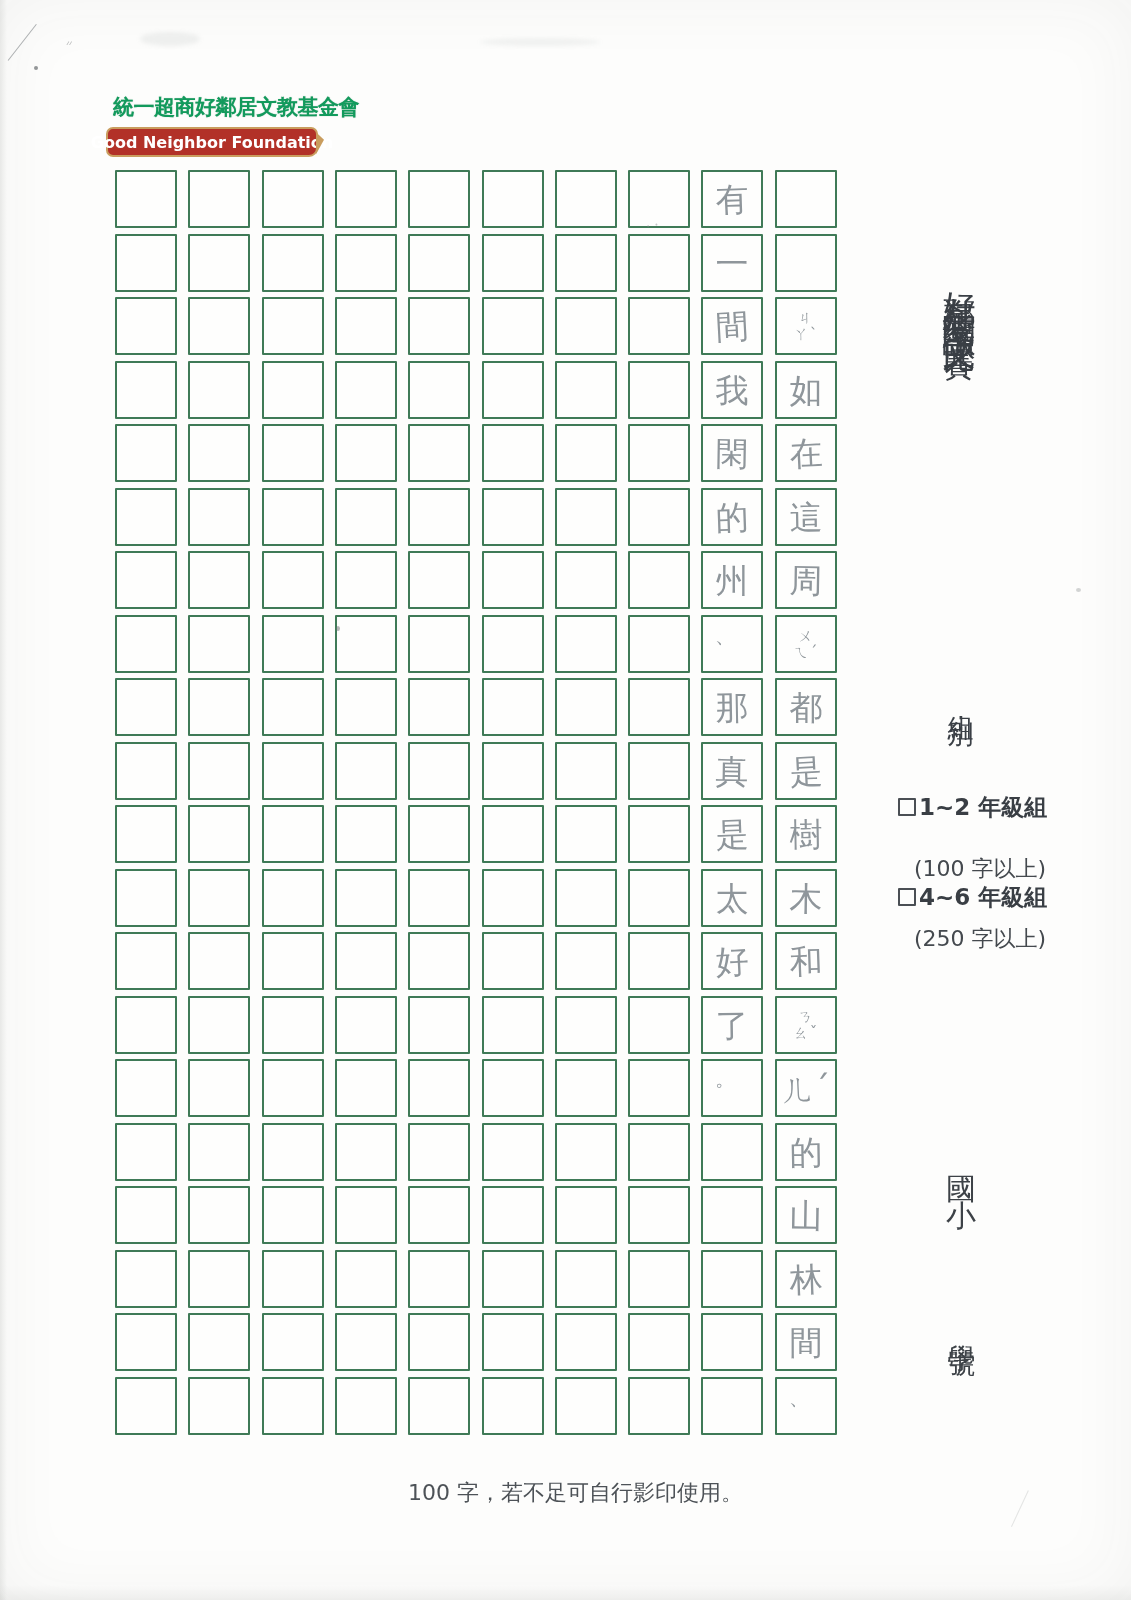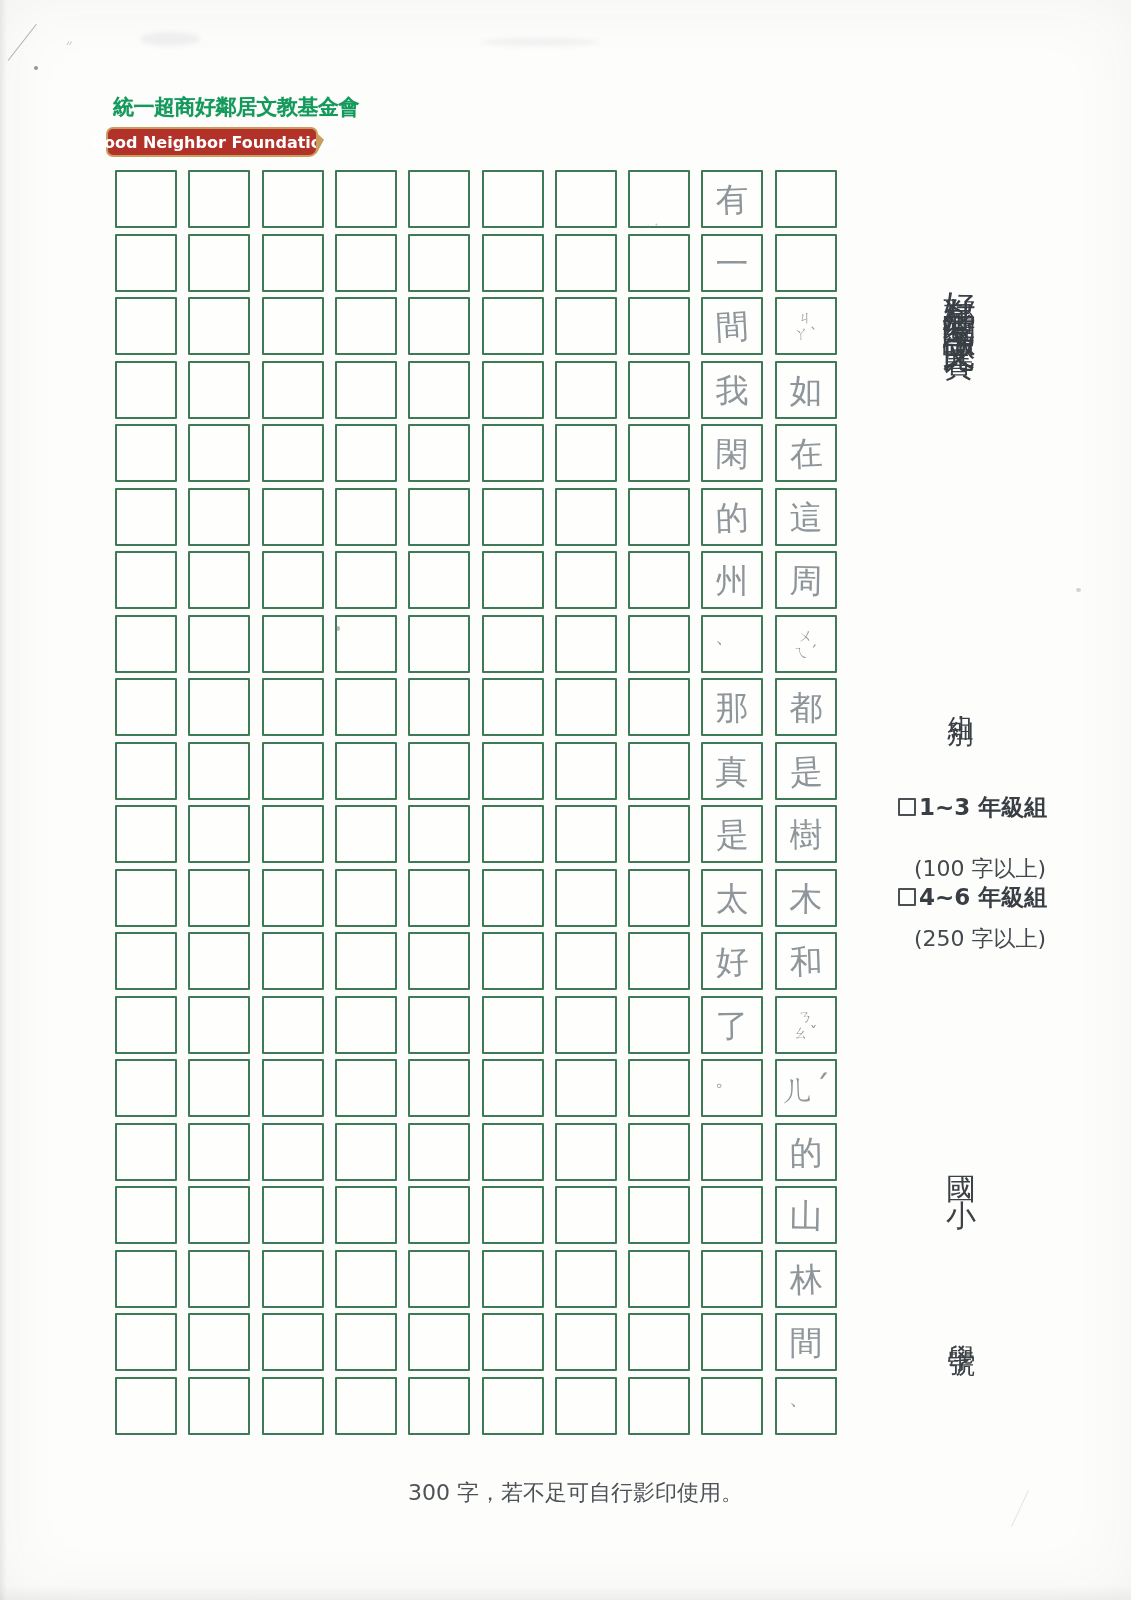--- a/index.html
+++ b/index.html
@@ -396,31 +396,31 @@
         <span class="hand" style="color: rgb(143, 150, 155); transform: rotate(0deg);">間</span>
       </div>
       <div class="cell" style="left: 775px; top: 1377px;">
         <span class="hand punct" style="color: rgb(143, 150, 155); transform: rotate(-3deg);">、</span>
       </div>
     </div>
 
   <div class="v-title">好鄰居愛閱讀徵文比賽</div>
   <div class="group-label">組別:</div>
 
-  <div class="opt opt-1"><span class="cbox"></span><span>1~3 年級組</span></div>
+  <div class="opt opt-1"><span class="cbox"></span><span>1~2 年級組</span></div>
   <div class="opt-sub opt-sub-1">(100 字以上)</div>
 
   <div class="opt opt-2"><span class="cbox"></span><span>4~6 年級組</span></div>
   <div class="opt-sub opt-sub-2">(250 字以上)</div>
 
 
   <div class="school">國小</div>
   <div class="student-id">學號</div>
 
-  <div class="footer-note">300 字，若不足可自行影印使用。</div>
+  <div class="footer-note">100 字，若不足可自行影印使用。</div>
 
   <div class="art art-line"></div>
   <div class="art art-dot1"></div>
   <div class="art art-tick">៸៸</div>
   <div class="art art-smudge1"></div>
   <div class="art art-smudge2"></div>
   <div class="art art-mark1">᛫᛫</div>
   <div class="art art-dot2"></div>
   <div class="art art-dot3"></div>
   <div class="art art-scr1"></div>

